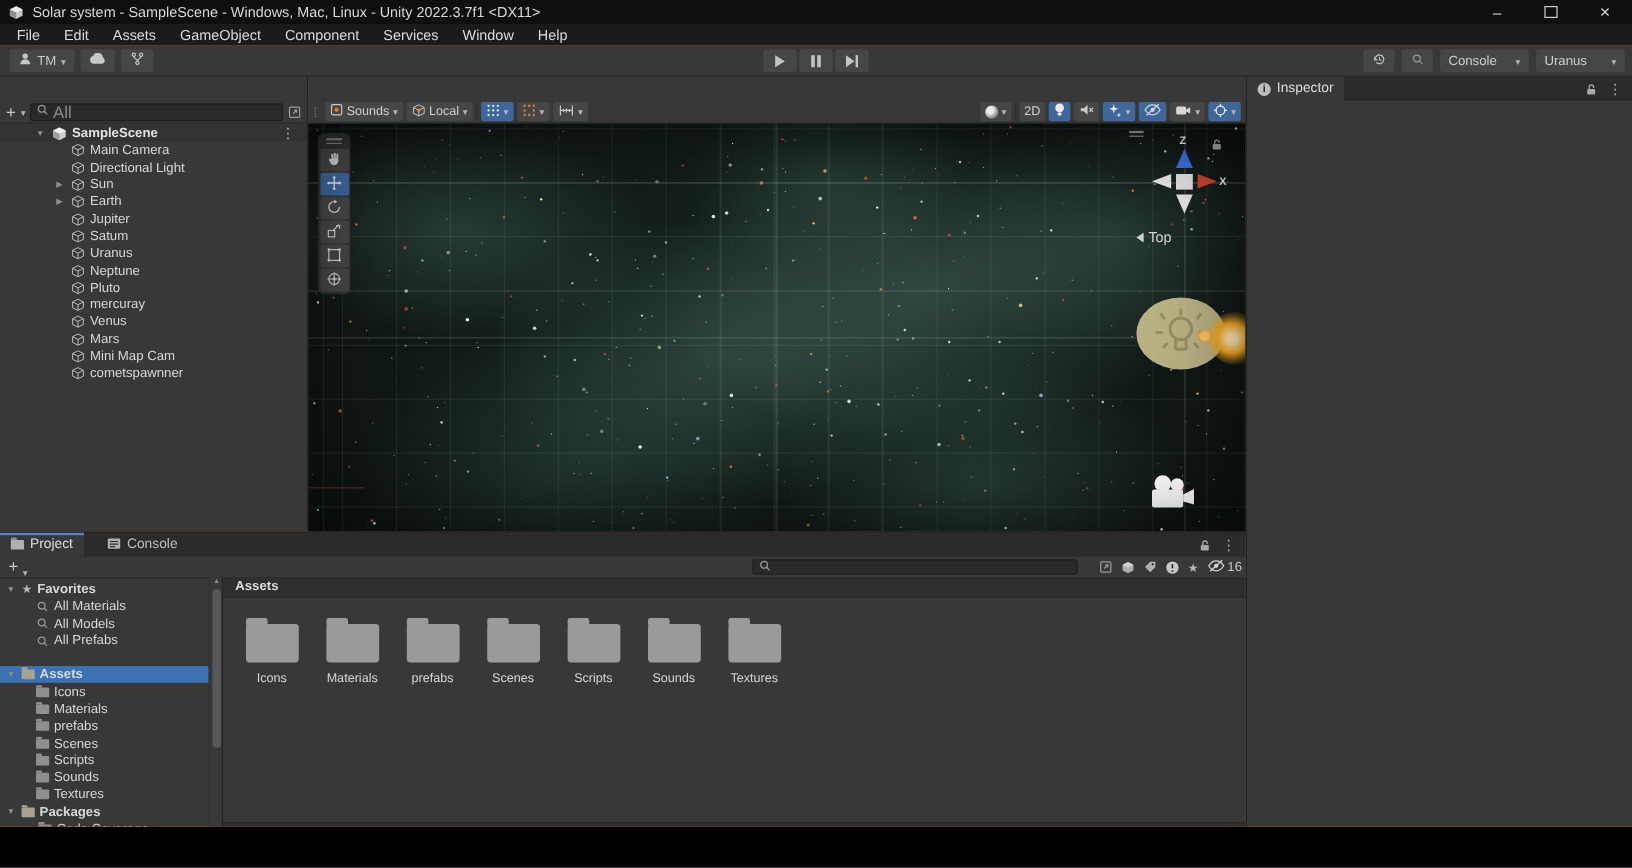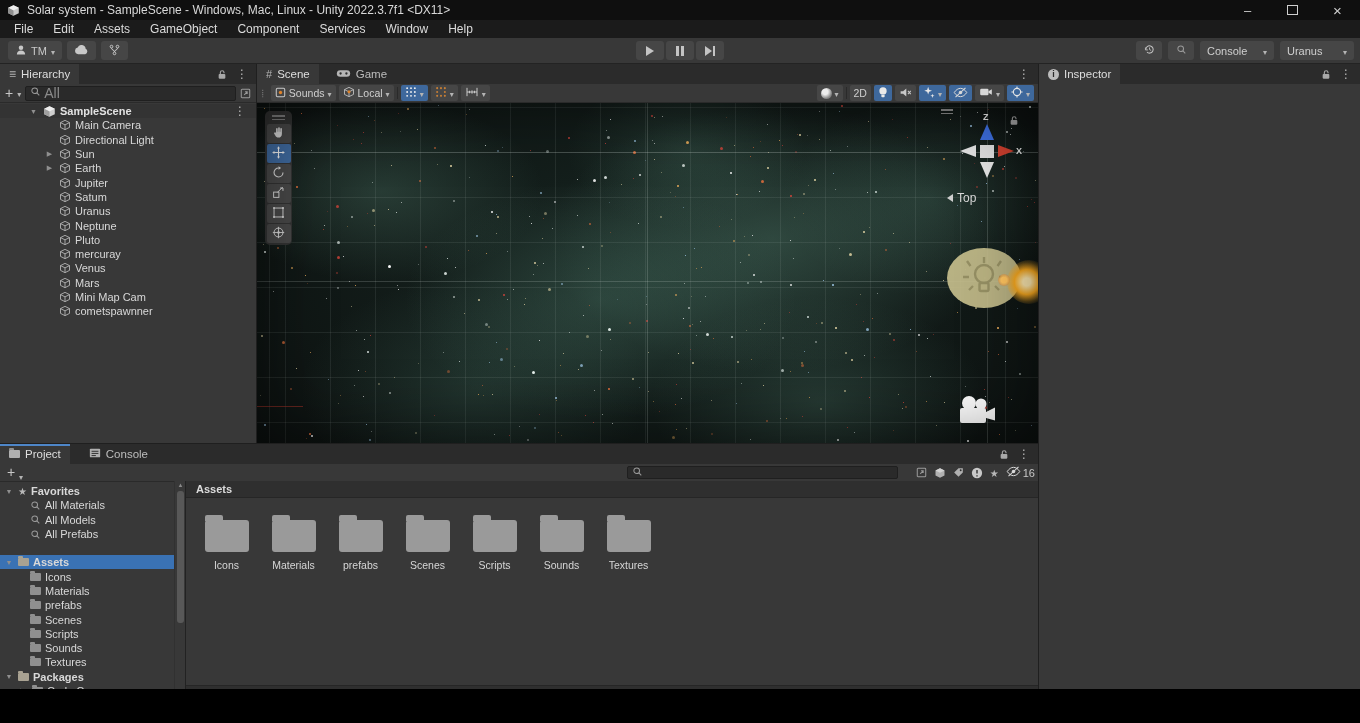--- a/index.html
+++ b/index.html
@@ -285,35 +285,20 @@
           <span class="caret"></span>
       </div>
       <div class="tb-select">
         <span>Uranus</span>
           <span class="caret"></span>
       </div>
     </div>
   </div>
 
   <div class="panel" id="hierarchy">
-    <div class="tabbar">
-      <div class="tab active">
-        <span class="burger"></span>
-        <span>Hierarchy</span>
-      </div>
-      <div class="tabbar-right">
-        <span class="ibtn">
-            <svg width="10" height="11" viewBox="0 0 12 13">
-              <rect x="2" y="6" width="8" height="5.5" rx="1" fill="#a8a8a8"></rect>
-              <path d="M4 6V4.2a2.2 2.2 0 0 1 4.4 0V5" fill="none" stroke="#a8a8a8" stroke-width="1.3"></path>
-            </svg>
-          </span>
-        <span class="kebab"></span>
-      </div>
-    </div>
     <div class="subbar" style="gap:4px;padding:0 5px;">
       <span class="plus"></span>
       <span class="caret"></span>
       <div class="search-box" style="flex:1">
         <span><svg width="11" height="11" viewBox="0 0 14 14">
               <circle cx="6" cy="6" r="3.6" fill="none" stroke="#9a9a9a" stroke-width="1.3"></circle>
               <path d="m8.8 8.8 3 3" stroke="#9a9a9a" stroke-width="1.3"></path>
             </svg></span>
         <input placeholder="All" style="">
       </div>
@@ -476,37 +461,20 @@
                 <path d="M2 4.8 8 7.8l6-3M8 7.8v6.4" fill="none" stroke="#bdbdbd" stroke-width="1.1"></path>
               </svg>
             </span>
             <span class="row-label">cometspawnner</span>
           </div>
         </div>
     </div>
   </div>
 
   <div class="panel" id="scenePanel">
-    <div class="tabbar">
-      <div class="tab active">
-        <span class="hashic"></span>
-        <span>Scene</span>
-      </div>
-      <div class="tab" style="margin-left:8px">
-        <span><svg width="15" height="9" viewBox="0 0 18 10">
-              <rect x="1" y="1" width="16" height="8" rx="4" fill="#b5b5b5"></rect>
-              <circle cx="5.5" cy="5" r="1.4" fill="#2d2d2d"></circle>
-              <circle cx="12.5" cy="5" r="1.4" fill="#2d2d2d"></circle>
-            </svg></span>
-        <span>Game</span>
-      </div>
-      <div class="tabbar-right">
-        <span class="kebab"></span>
-      </div>
-    </div>
     <div class="subbar" style="gap:3px;padding:0 4px;">
       <span style="color:#6e6e6e;font-size:8px;letter-spacing:1px;">⡇</span>
       <div class="st-btn">
         <span><svg width="11" height="11" viewBox="0 0 13 13">
               <rect x="1.5" y="1.5" width="10" height="10" rx="1.5" fill="none" stroke="#c8c8c8" stroke-width="1.2"></rect>
               <circle cx="6.5" cy="6.5" r="2" fill="#e0832a"></circle>
             </svg></span>
         <span>Sounds</span>
         <span class="caret"></span>
       </div>

